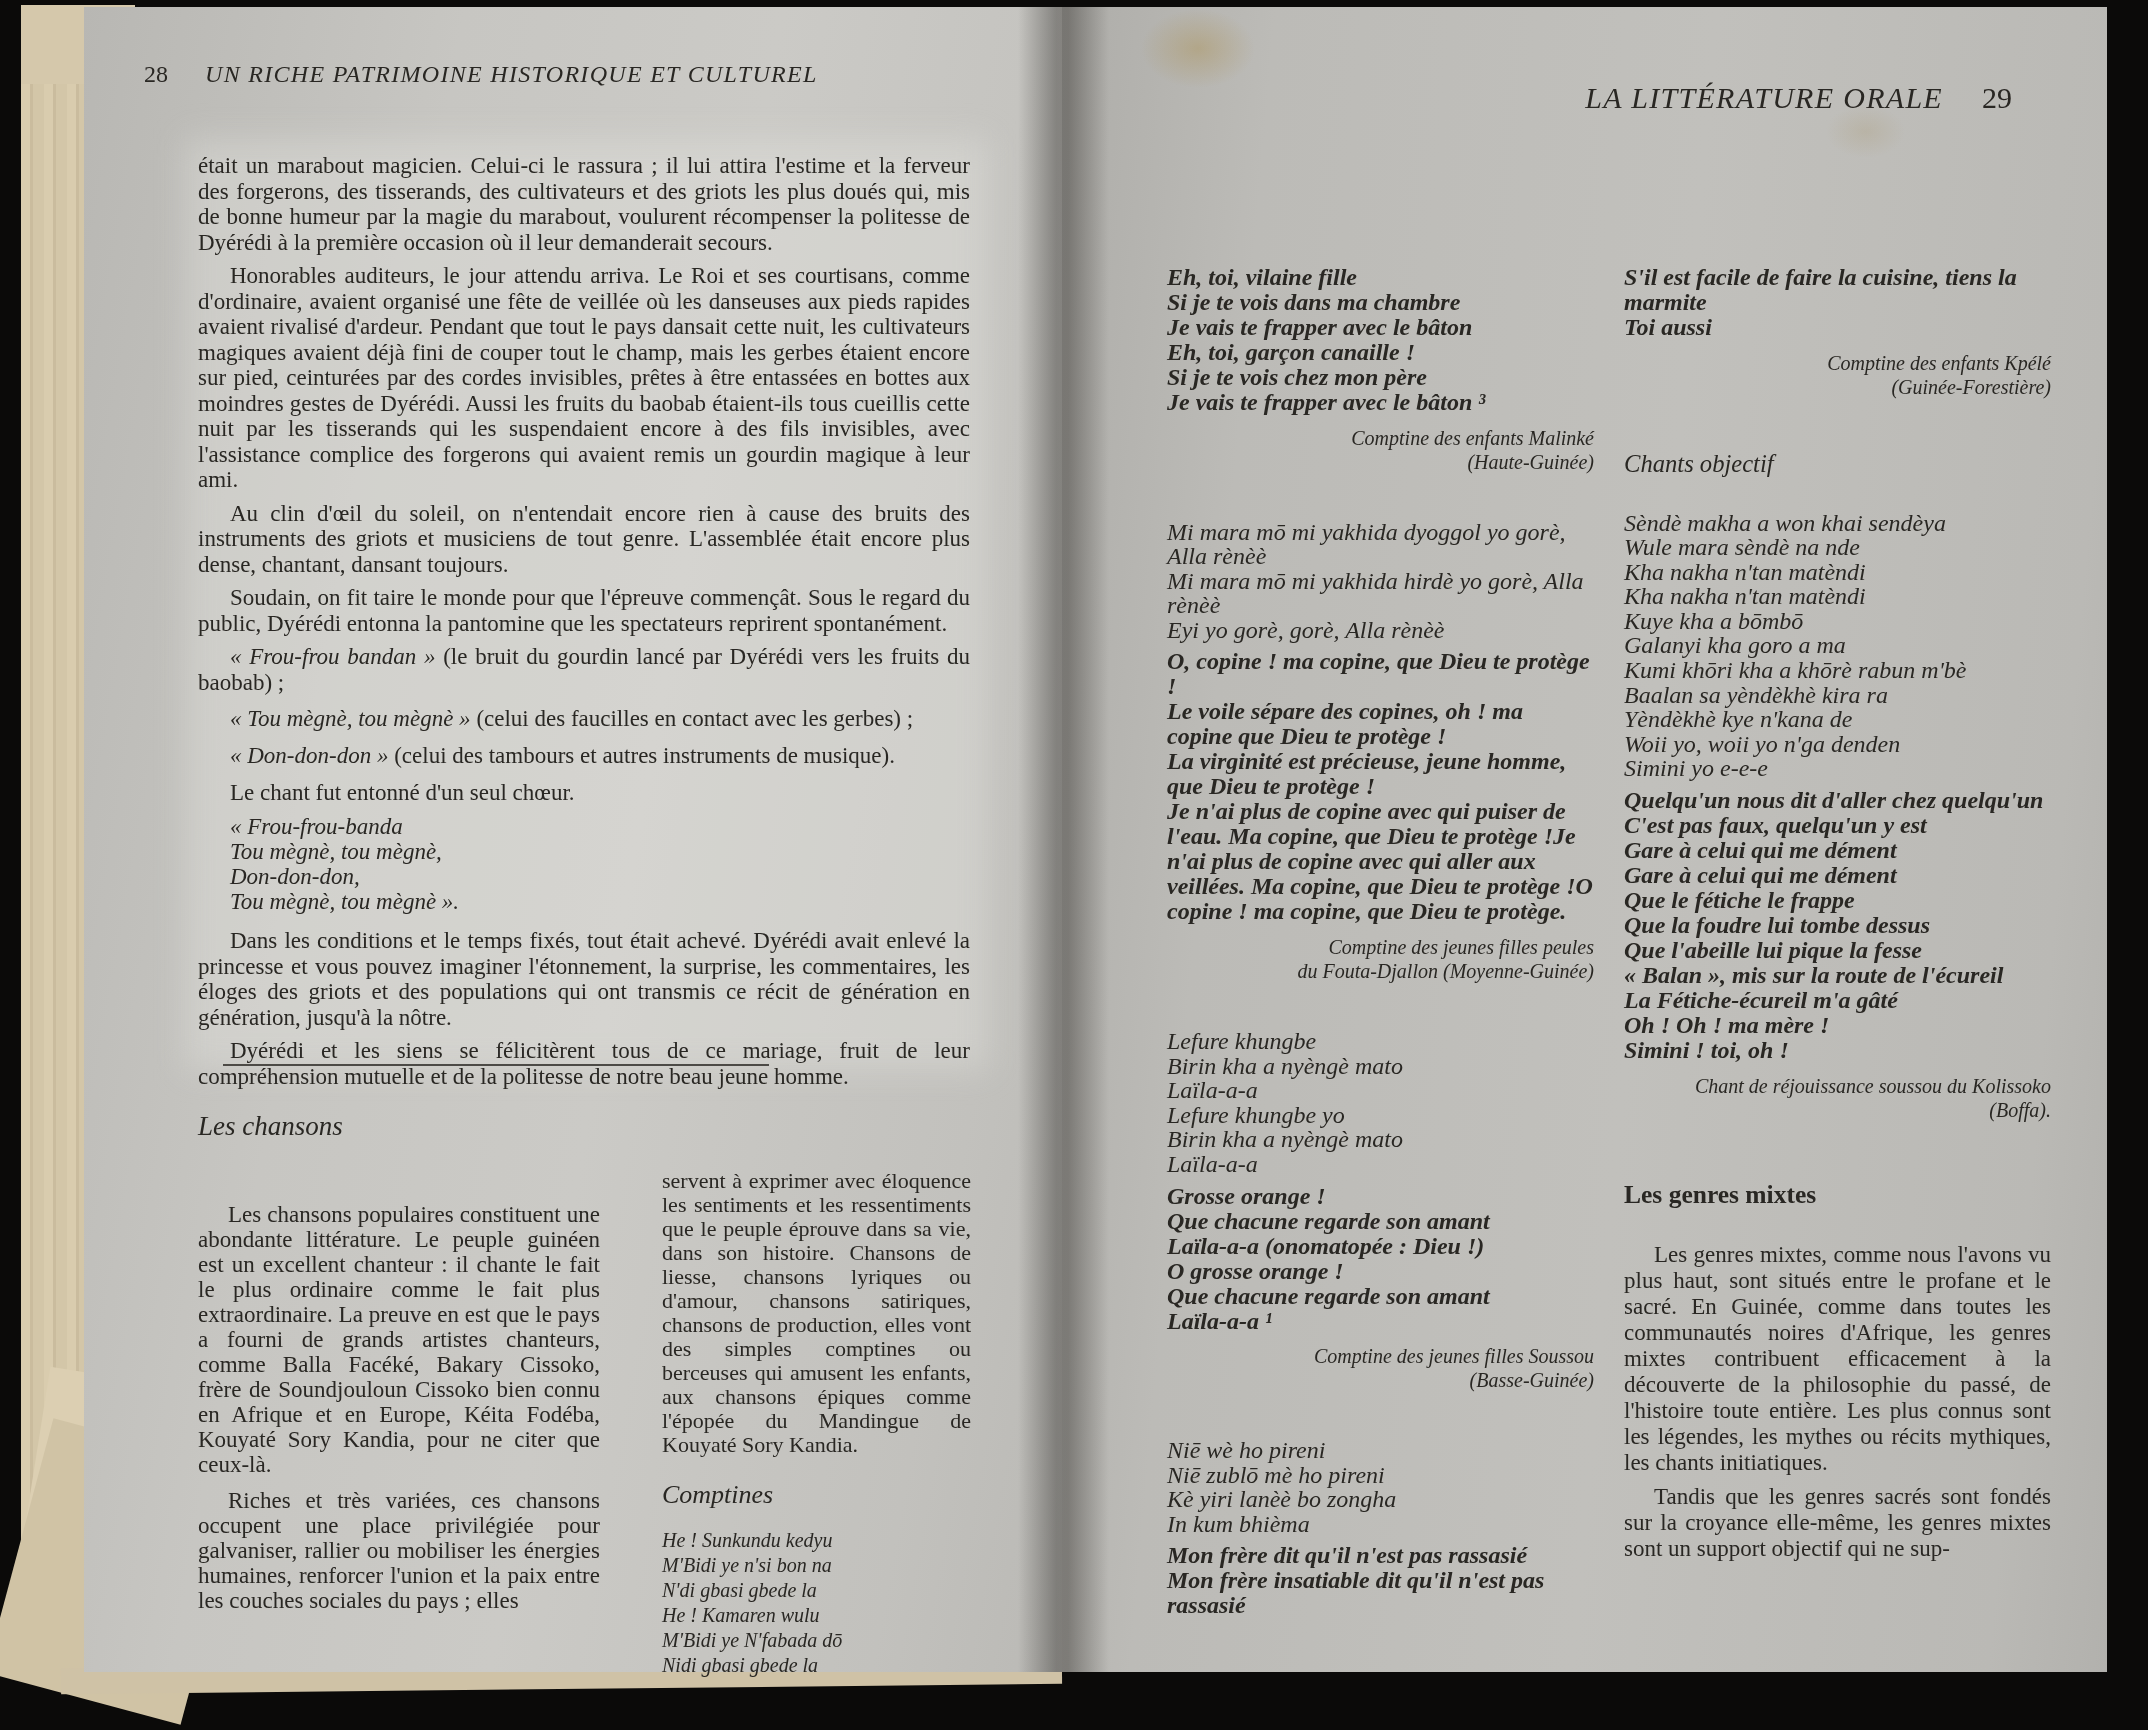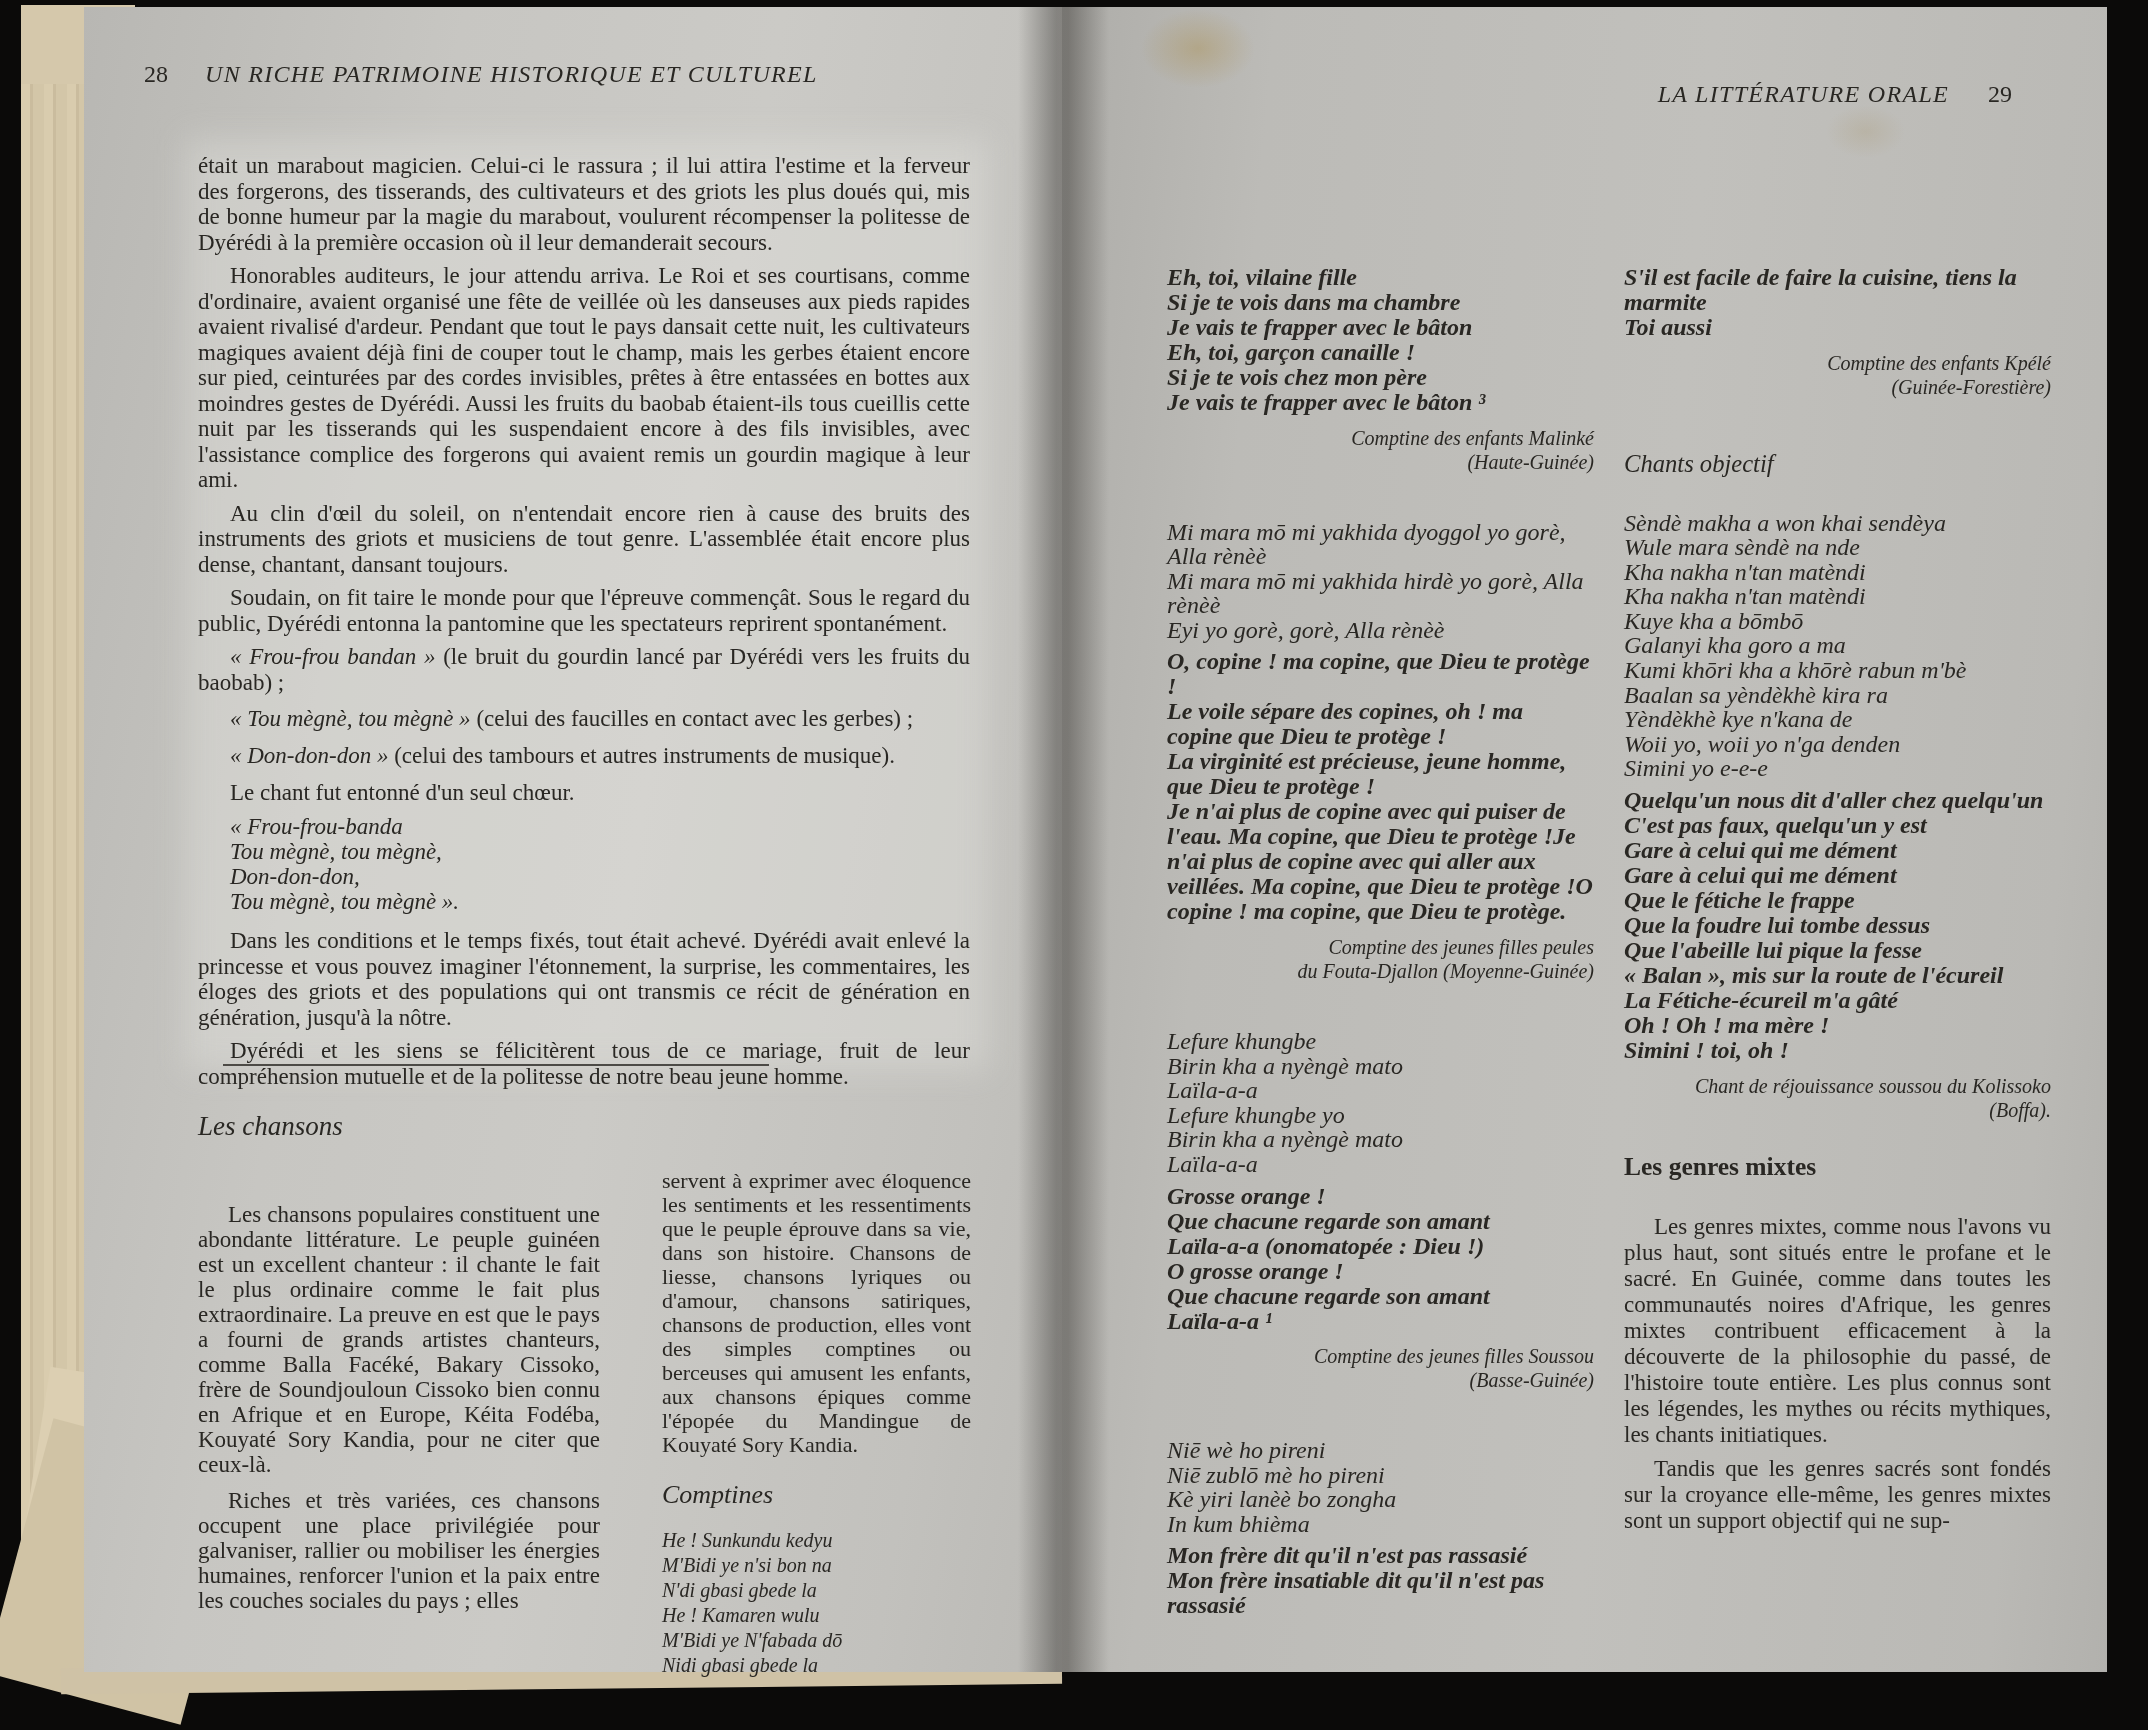--- a/index.html
+++ b/index.html
@@ -27,21 +27,21 @@
   .gutter{position:absolute;left:1018px;top:7px;width:91px;height:1665px;
     background:linear-gradient(90deg,rgba(20,18,16,0) 0%,rgba(30,28,25,.38) 42%,rgba(45,42,38,.42) 55%,rgba(20,18,16,0) 100%);}
   .stain{position:absolute;left:1141px;top:8.8px;width:114px;height:79px;border-radius:50%;
     background:radial-gradient(closest-side,rgba(170,140,70,.38),rgba(170,140,70,0));}
   .stain2{position:absolute;left:1826px;top:105px;width:79px;height:53px;border-radius:50%;
     background:radial-gradient(closest-side,rgba(160,135,80,.18),rgba(160,135,80,0));}
 
   .pg-header{position:absolute;left:60px;top:54px;font-size:24px;white-space:nowrap;}
   .pg-header .pgnum{font-style:normal;margin-right:37px;}
   .runhead{font-style:italic;letter-spacing:1.3px;}
-  .rp-header{position:absolute;top:74px;right:95px;font-size:24px;white-space:nowrap;text-align:right;}
+  .rp-header{position:absolute;top:74px;right:95px;font-size:30px;white-space:nowrap;text-align:right;}
   .rp-header .runhead{letter-spacing:1.3px;}
   .rp-header .pgnum{margin-left:39px;font-style:normal;}
 
   .main-col{position:absolute;left:114px;top:146px;width:772px;
     font-size:23px;line-height:25.5px;text-align:justify;}
   .body-p{margin:0 0 8px 0;text-indent:32px;}
   .noindent{text-indent:0;}
   .ono{margin:6.1px 0 11.4px 0;text-indent:32px;}
   .chant-intro{margin:1.8px 0 8.8px 0;}
   .chant{font-style:italic;margin:0 0 14px 0;padding-left:32px;line-height:25px;}
@@ -57,21 +57,21 @@
   .v-line{min-height:24.6px;}
 
   .rcol1{position:absolute;left:105px;top:258px;width:427px;}
   .rcol2{position:absolute;left:562px;top:258px;width:427px;}
   .bverse{font-style:italic;font-weight:bold;font-size:24px;line-height:25px;}
   .iverse{font-style:italic;font-size:24px;line-height:24.6px;}
   .caption{font-style:italic;font-size:20px;line-height:24px;text-align:right;margin:10.5px 0 0 0;}
   .gap-lg{margin-top:46px;}
   .gap-sm{margin-top:7px;}
   .chants-h{font-style:italic;font-weight:normal;font-size:24.6px;margin:51px 0 33px 0;}
-  .genres-h{font-style:normal;font-weight:bold;font-size:25.5px;margin:30px 0 32px 0;}
+  .genres-h{font-style:normal;font-weight:bold;font-size:25.5px;margin:58px 0 32px 0;}
   .genres-p{font-size:23px;line-height:26px;text-align:justify;margin:0 0 8.8px 0;text-indent:30px;}
 </style>
 </head>
 <body>
 
 <div class="edge-stack"></div>
 <div class="corner-top"></div>
 <div class="fan1"></div>
 <div class="fan2"></div>
 <div class="bottom-edge"></div>

